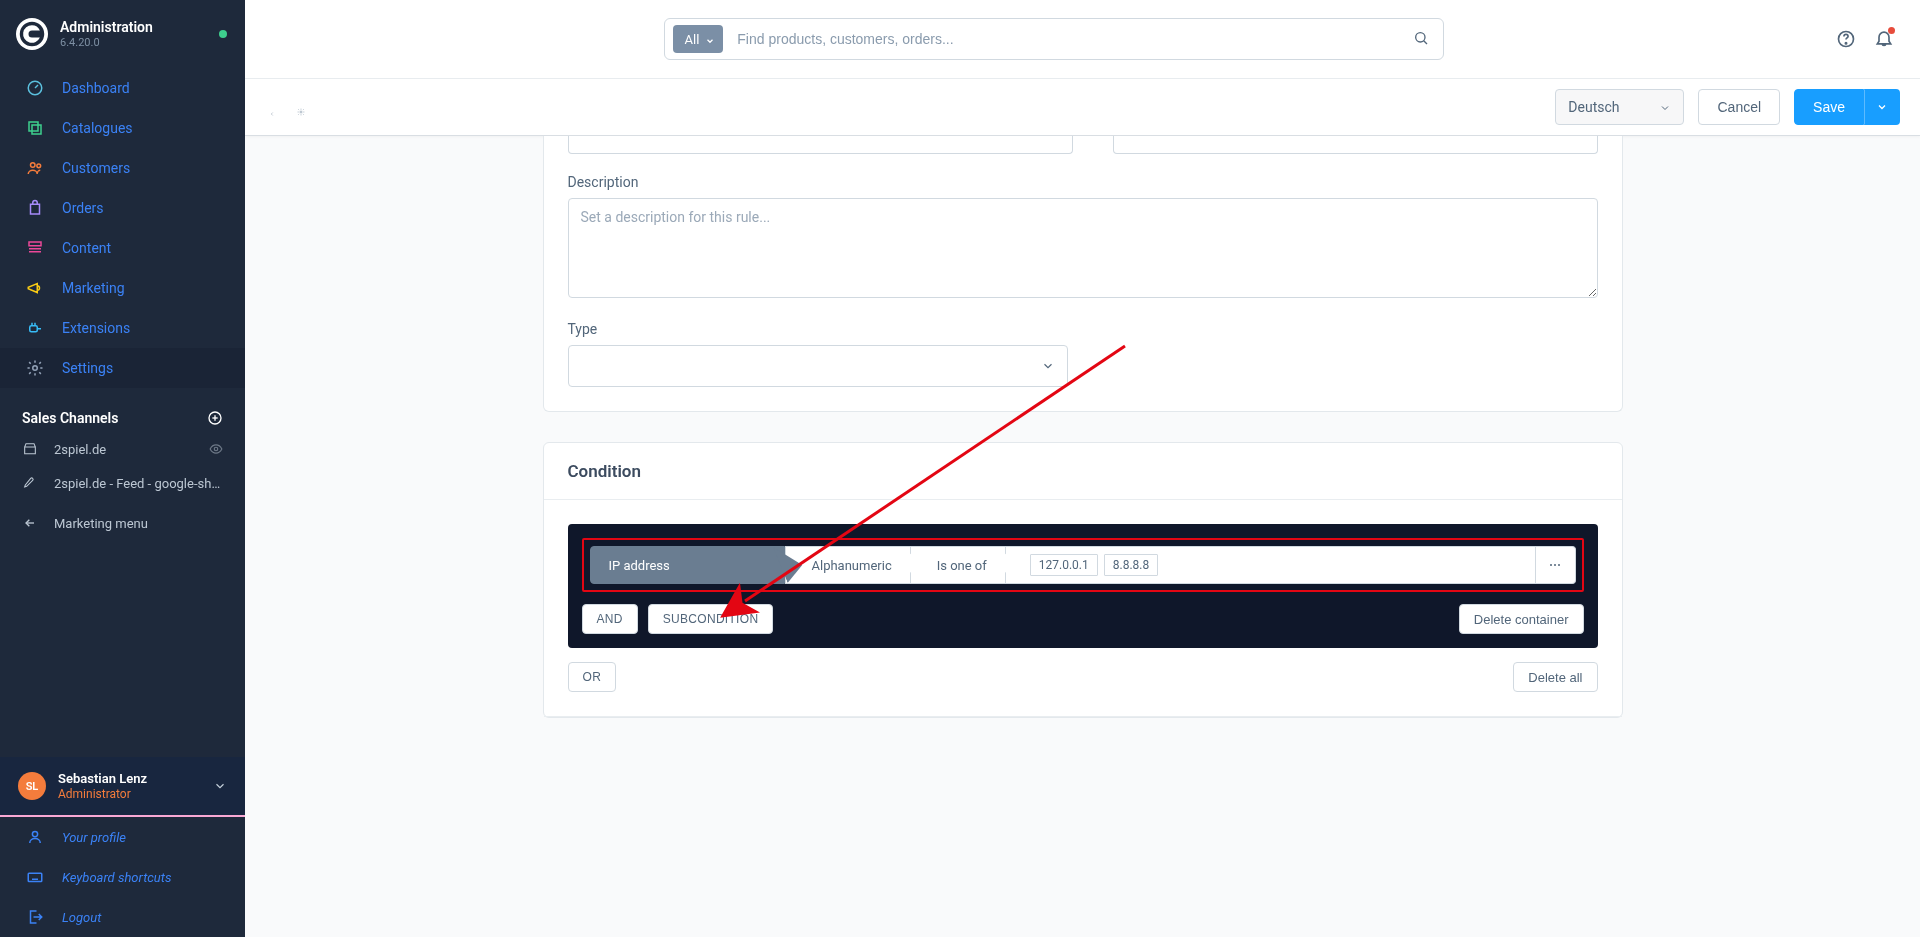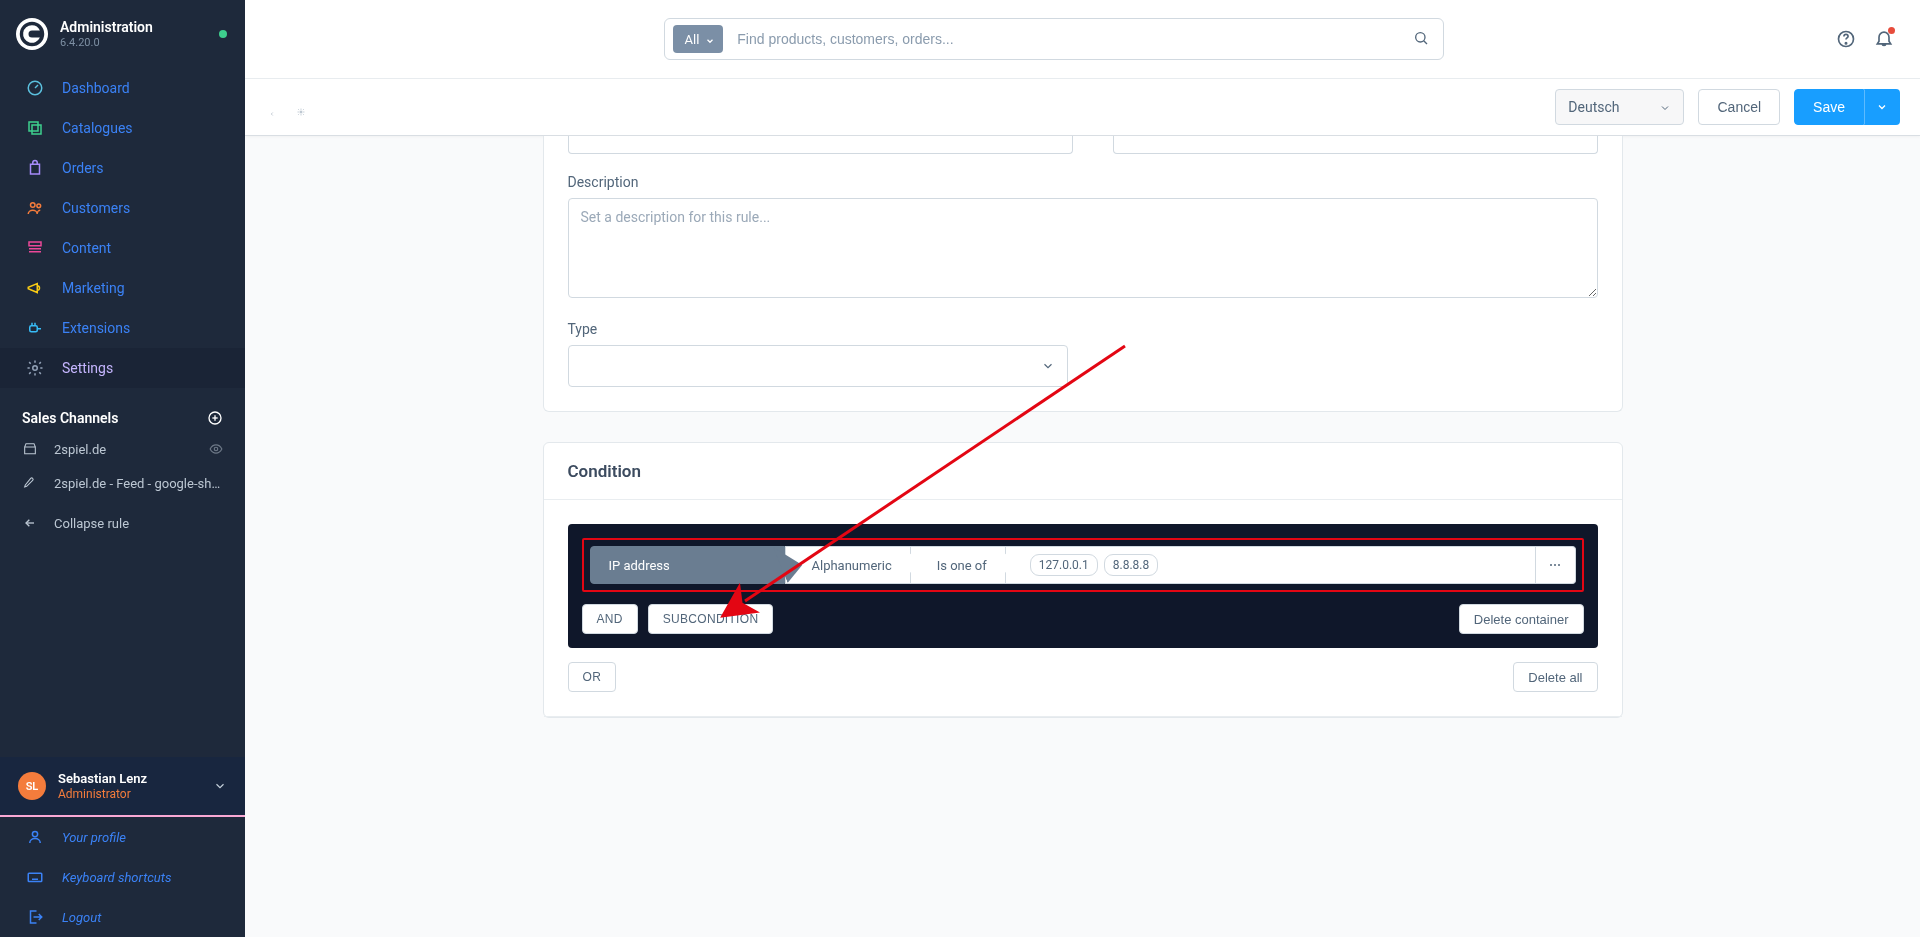--- a/index.html
+++ b/index.html
@@ -10,21 +10,21 @@
 .sidebar { width: 245px; background: #1e293b; color: #c5d0db; display: flex; flex-direction: column; flex-shrink: 0; }
 .sidebar-header { display: flex; align-items: center; padding: 18px 18px 18px 16px; gap: 12px; }
 .logo { width: 32px; height: 32px; border-radius: 50%; background: #fff; display: flex; align-items: center; justify-content: center; font-weight: 700; color: #1e293b; font-size: 18px; }
 .logo svg { width: 28px; height: 28px; }
 .admin-title { font-size: 14px; font-weight: 600; color: #fff; line-height: 1.2; }
 .admin-version { font-size: 11px; color: #7d8fa3; }
 .status-dot { width: 8px; height: 8px; border-radius: 50%; background: #3ecf8e; margin-left: auto; }
 
 .nav { list-style: none; }
 .nav-item { display: flex; align-items: center; padding: 11px 18px 11px 26px; gap: 18px; cursor: pointer; font-size: 14px; color: #3b82f6; }
-.nav-item.active { background: #1a2436; color: #c4b5fd; }
+.nav-item.active { background: #1a2436; color: #3b82f6; }
 .nav-item .icon { width: 18px; height: 18px; display: inline-flex; align-items: center; justify-content: center; flex-shrink: 0; }
 
 .sidebar-section { padding: 22px 22px 6px; font-size: 14px; font-weight: 600; color: #fff; display: flex; align-items: center; justify-content: space-between; }
 .channel-item { display: flex; align-items: center; padding: 9px 22px; gap: 16px; cursor: pointer; font-size: 13px; color: #bcc7d3; }
 .channel-item .icon { width: 16px; height: 16px; display: inline-flex; align-items: center; justify-content: center; flex-shrink: 0; }
 .channel-label { overflow: hidden; text-overflow: ellipsis; white-space: nowrap; flex: 1; }
 .eye-icon { margin-left: auto; opacity: 0.5; }
 
 .sidebar-user { background: #18263f; padding: 14px 18px; display: flex; align-items: center; gap: 12px; }
 .avatar { width: 28px; height: 28px; border-radius: 50%; background: #f47c3c; color: #fff; display: flex; align-items: center; justify-content: center; font-size: 11px; font-weight: 600; }
@@ -87,21 +87,21 @@
 .red-frame { border: 2.5px solid #e30613; border-radius: 2px; padding: 6px; margin-bottom: 12px; }
 .rule-row { display: flex; align-items: stretch; gap: 0; height: 38px; }
 .chip { position: relative; display: flex; align-items: center; padding: 0 18px 0 18px; font-size: 13px; background: #fff; border: 1px solid #d1d9e0; border-right: none; }
 .chip-first { background: #6a7d91; color: #fff; border: 1px solid #6a7d91; z-index: 4; padding-right: 10px; border-radius: 4px 0 0 4px; width: 195px; }
 .chip-first::after, .chip-mid::after { content: ""; position: absolute; right: -9px; top: 0; bottom: 0; width: 18px; background: inherit; border-top: 1px solid; border-right: 1px solid; border-color: inherit; transform: skewX(22deg); transform-origin: top; z-index: 1; }
 .chip-first::after { border-color: #6a7d91; background: #6a7d91; clip-path: polygon(0 0, 100% 50%, 0 100%); border: none; right: -11px; width: 22px; }
 .chip-mid { z-index: 3; padding-left: 26px; color: #52667a; }
 .chip-mid::after { background: #fff; border-color: #d1d9e0; clip-path: polygon(0 0, 100% 50%, 0 100%); border: none; right: -10px; width: 20px; filter: drop-shadow(1px 0 0 #d1d9e0); }
 .chip-mid2 { z-index: 2; }
 .chip-values { flex: 1; background: #fff; border: 1px solid #d1d9e0; display: flex; align-items: center; padding: 0 8px 0 24px; gap: 6px; }
-.tag-chip { background: #fff; border: 1px solid #d1d9e0; border-radius: 9px; padding: 3px 8px; font-size: 12px; color: #52667a; }
+.tag-chip { background: #fff; border: 1px solid #d1d9e0; border-radius: 1px; padding: 3px 8px; font-size: 12px; color: #52667a; }
 .rule-more { background: #fff; border: 1px solid #d1d9e0; border-left: none; width: 40px; display: flex; align-items: center; justify-content: center; border-radius: 0 4px 4px 0; cursor: pointer; color: #52667a; }
 .group-buttons { display: flex; gap: 10px; align-items: center; }
 .btn-sm { height: 30px; border: 1px solid #d1d9e0; border-radius: 4px; padding: 0 14px; display: inline-flex; align-items: center; font-size: 12px; cursor: pointer; background: #fff; color: #52667a; font-weight: 500; letter-spacing: 0.3px; }
 .group-buttons .spacer { flex: 1; }
 .or-row { display: flex; align-items: center; margin-top: 14px; gap: 10px; }
 .or-row .spacer { flex: 1; }
 
 
 .arrow-svg { position: absolute; pointer-events: none; z-index: 10; }
 
@@ -143,37 +143,37 @@
       <li class="nav-item">
         <span class="icon" style="color:#3ecf8e">
             <svg viewBox="0 0 24 24" fill="none" stroke="currentColor" stroke-width="2">
               <rect x="4" y="4" width="12" height="12"></rect>
               <rect x="8" y="8" width="12" height="12"></rect>
             </svg>
           </span>
         <span>Catalogues</span>
       </li>
       <li class="nav-item">
-        <span class="icon" style="color:#a78bfa">
-            <svg viewBox="0 0 24 24" fill="none" stroke="currentColor" stroke-width="2">
-              <path d="M6 7h12v13H6z M9 7V5a3 3 0 016 0v2"></path>
-            </svg>
-          </span>
-        <span>Orders</span>
-      </li>
-      <li class="nav-item">
         <span class="icon" style="color:#f47c3c">
             <svg viewBox="0 0 24 24" fill="none" stroke="currentColor" stroke-width="2">
               <circle cx="9" cy="8" r="3"></circle>
               <path d="M3 20c0-3 3-5 6-5s6 2 6 5"></path>
               <circle cx="17" cy="9" r="2.5"></circle>
               <path d="M15 19c0-2 2-4 4-4"></path>
             </svg>
           </span>
         <span>Customers</span>
+      </li>
+      <li class="nav-item">
+        <span class="icon" style="color:#a78bfa">
+            <svg viewBox="0 0 24 24" fill="none" stroke="currentColor" stroke-width="2">
+              <path d="M6 7h12v13H6z M9 7V5a3 3 0 016 0v2"></path>
+            </svg>
+          </span>
+        <span>Orders</span>
       </li>
       <li class="nav-item">
         <span class="icon" style="color:#ec4899">
             <svg viewBox="0 0 24 24" fill="none" stroke="currentColor" stroke-width="2">
               <rect x="4" y="4" width="16" height="5"></rect>
               <line x1="4" y1="13" x2="20" y2="13"></line>
               <line x1="4" y1="17" x2="20" y2="17"></line>
             </svg>
           </span>
         <span>Content</span>
@@ -238,21 +238,21 @@
         </span>
       <span class="channel-label">2spiel.de - Feed - google-shoppi...</span>
     </div>
     <div class="channel-item" style="margin-top:6px">
       <span class="icon">
           <svg viewBox="0 0 24 24" fill="none" stroke="currentColor" stroke-width="2">
             <polyline points="11 7 6 12 11 17"></polyline>
             <line x1="6" y1="12" x2="18" y2="12"></line>
           </svg>
         </span>
-      <span>Collapse rule</span>
+      <span>Marketing menu</span>
     </div>
 
     <div class="sidebar-spacer"></div>
 
     <div class="sidebar-user">
       <div class="avatar">SL</div>
       <div>
         <div class="user-name">Sebastian Lenz</div>
         <div class="user-role">Administrator</div>
       </div>

